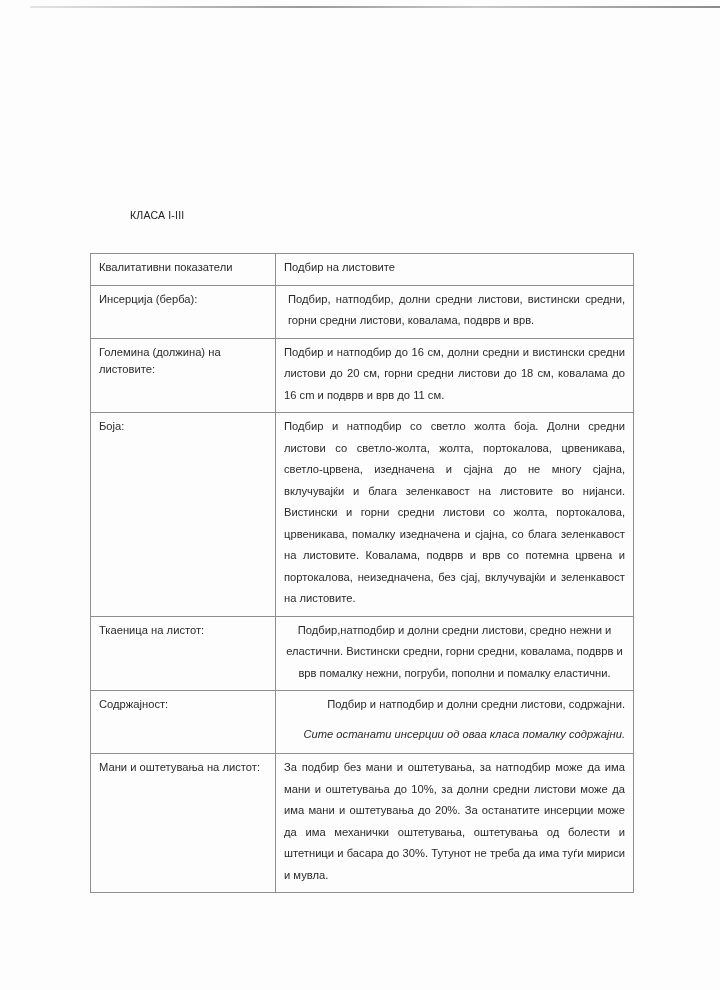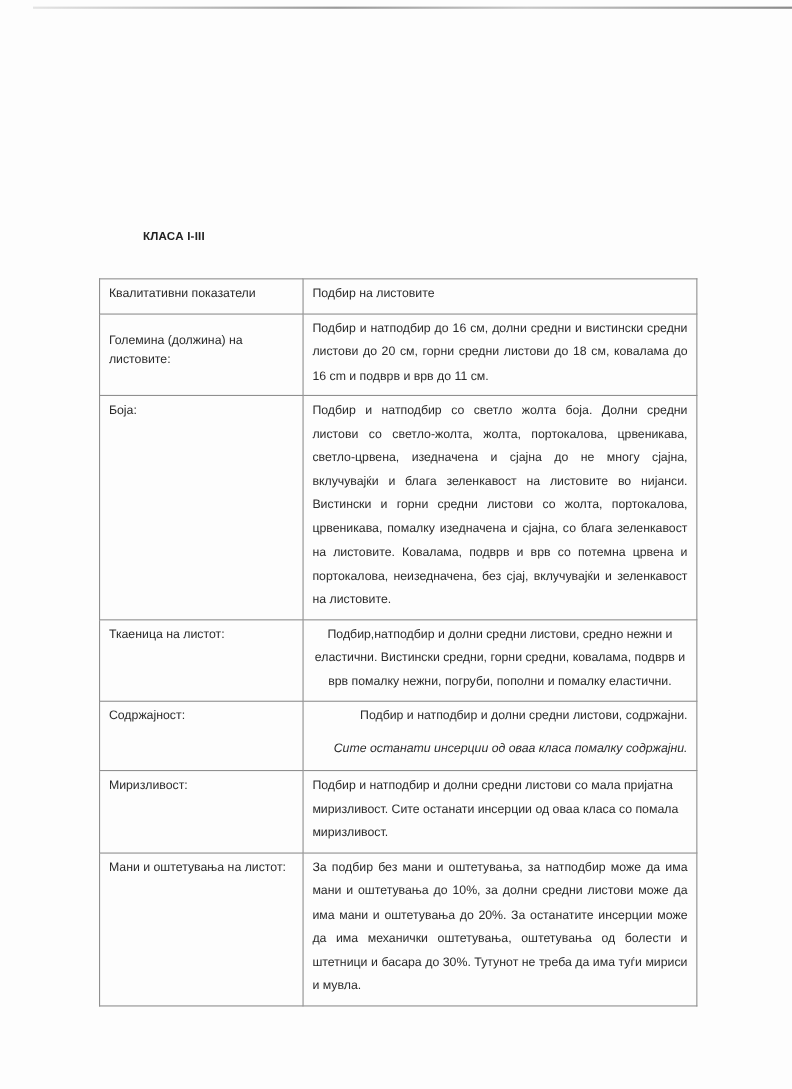--- a/index.html
+++ b/index.html
@@ -5,21 +5,21 @@
   html, body { margin: 0; padding: 0; }
   body {
     width: 720px; height: 990px; background: #fdfdfd; position: relative; overflow: hidden;
     font-family: "Liberation Sans", "DejaVu Sans", sans-serif; color: #2a2a2a;
   }
   .scan-edge {
     position: absolute; left: 30px; top: 6px; width: 690px; height: 2px;
     background: linear-gradient(to right, #e4e4e4, #9a9a9a 40%, #c8c8c8 65%, #8a8a8a);
   }
   .heading {
-    position: absolute; left: 98px; top: 209px; font-size: 10.5px; font-weight: bold;
+    position: absolute; left: 98px; top: 209px; font-size: 10.5px; font-weight: normal;
     letter-spacing: 0.2px; color: #222; padding-left: 32px;
   }
   table {
     position: absolute; left: 90px; top: 253px; width: 544px;
     border-collapse: collapse; table-layout: fixed;
   }
   td {
     border: 1.2px solid #8f8f8f; vertical-align: top;
     font-size: 11.2px; line-height: 21.5px; padding: 3px 8px 6px 8px;
   }
@@ -35,22 +35,28 @@
 <div class="scan-edge"></div>
 
 <div class="heading">КЛАСА  I-III</div>
 
 <table>
   <tbody>
       <tr class="hdr">
     <td class="c1">Квалитативни показатели</td>
     <td class="c2">Подбир на листовите</td>
   </tr>
+  <tr style="height:47px">
+    <td class="c1">Инсерција (берба):</td>
+    <td class="c2">
+          <p style="padding-left:4px">Подбир, натподбир, долни средни листови, вистински средни, горни средни листови, ковалама, подврв и врв.</p>
+        </td>
+  </tr>
   <tr style="height:66px">
-    <td class="c1" style="line-height:17px;padding-top:16px">Големина (должина) на листовите:</td>
+    <td class="c1" style="line-height:17px;padding-top:5px">Големина (должина) на листовите:</td>
     <td class="c2">
           <p>Подбир и натподбир до 16 см, долни средни  и вистински средни листови до 20 см, горни средни листови до 18 см, ковалама до 16 cm и подврв и врв до 11 см.</p>
         </td>
   </tr>
   <tr style="height:173px">
     <td class="c1">Боја:</td>
     <td class="c2">
           <p>Подбир и натподбир со светло жолта боја. Долни средни листови со светло-жолта, жолта, портокалова, црвеникава, светло-црвена, изедначена и сјајна до не многу сјајна, вклучувајќи и блага зеленкавост на листовите во нијанси. Вистински и горни средни листови со жолта, портокалова, црвеникава, помалку изедначена и сјајна, со блага зеленкавост на листовите. Ковалама, подврв и врв со потемна црвена и портокалова, неизедначена, без сјај, вклучувајќи и зеленкавост на листовите.</p>
         </td>
   </tr>
@@ -60,26 +66,20 @@
           <p>Подбир,натподбир и долни средни листови, средно нежни и еластични. Вистински средни, горни средни, ковалама, подврв и врв помалку нежни, погруби, пополни и помалку еластични.</p>
         </td>
   </tr>
   <tr style="height:63px">
     <td class="c1">Содржајност:</td>
     <td class="c2" style="text-align:right">
       <p>Подбир и натподбир и долни средни листови, содржајни.</p>
       <p>Сите останати инсерции од оваа класа помалку содржајни.</p>
     </td>
   </tr>
-  <tr style="height:67px">
-    <td class="c1">Миризливост:</td>
-    <td class="c2" style="text-align:left">
-          <p>Подбир и натподбир и долни средни листови со мала пријатна миризливост.  Сите останати инсерции од оваа класа со помала миризливост.</p>
-        </td>
-  </tr>
   <tr style="height:126px">
     <td class="c1">Мани и оштетувања на листот:</td>
     <td class="c2">
           <p>За подбир без мани и оштетувања, за натподбир може да има мани и оштетувања до 10%, за долни средни листови може да има мани и оштетувања до 20%. За останатите инсерции може да има механички оштетувања, оштетувања од  болести и штетници и басара до 30%. Тутунот не треба да има туѓи мириси и мувла.</p>
         </td>
   </tr>
 </tbody>
   </table>
 
 </body></html>

